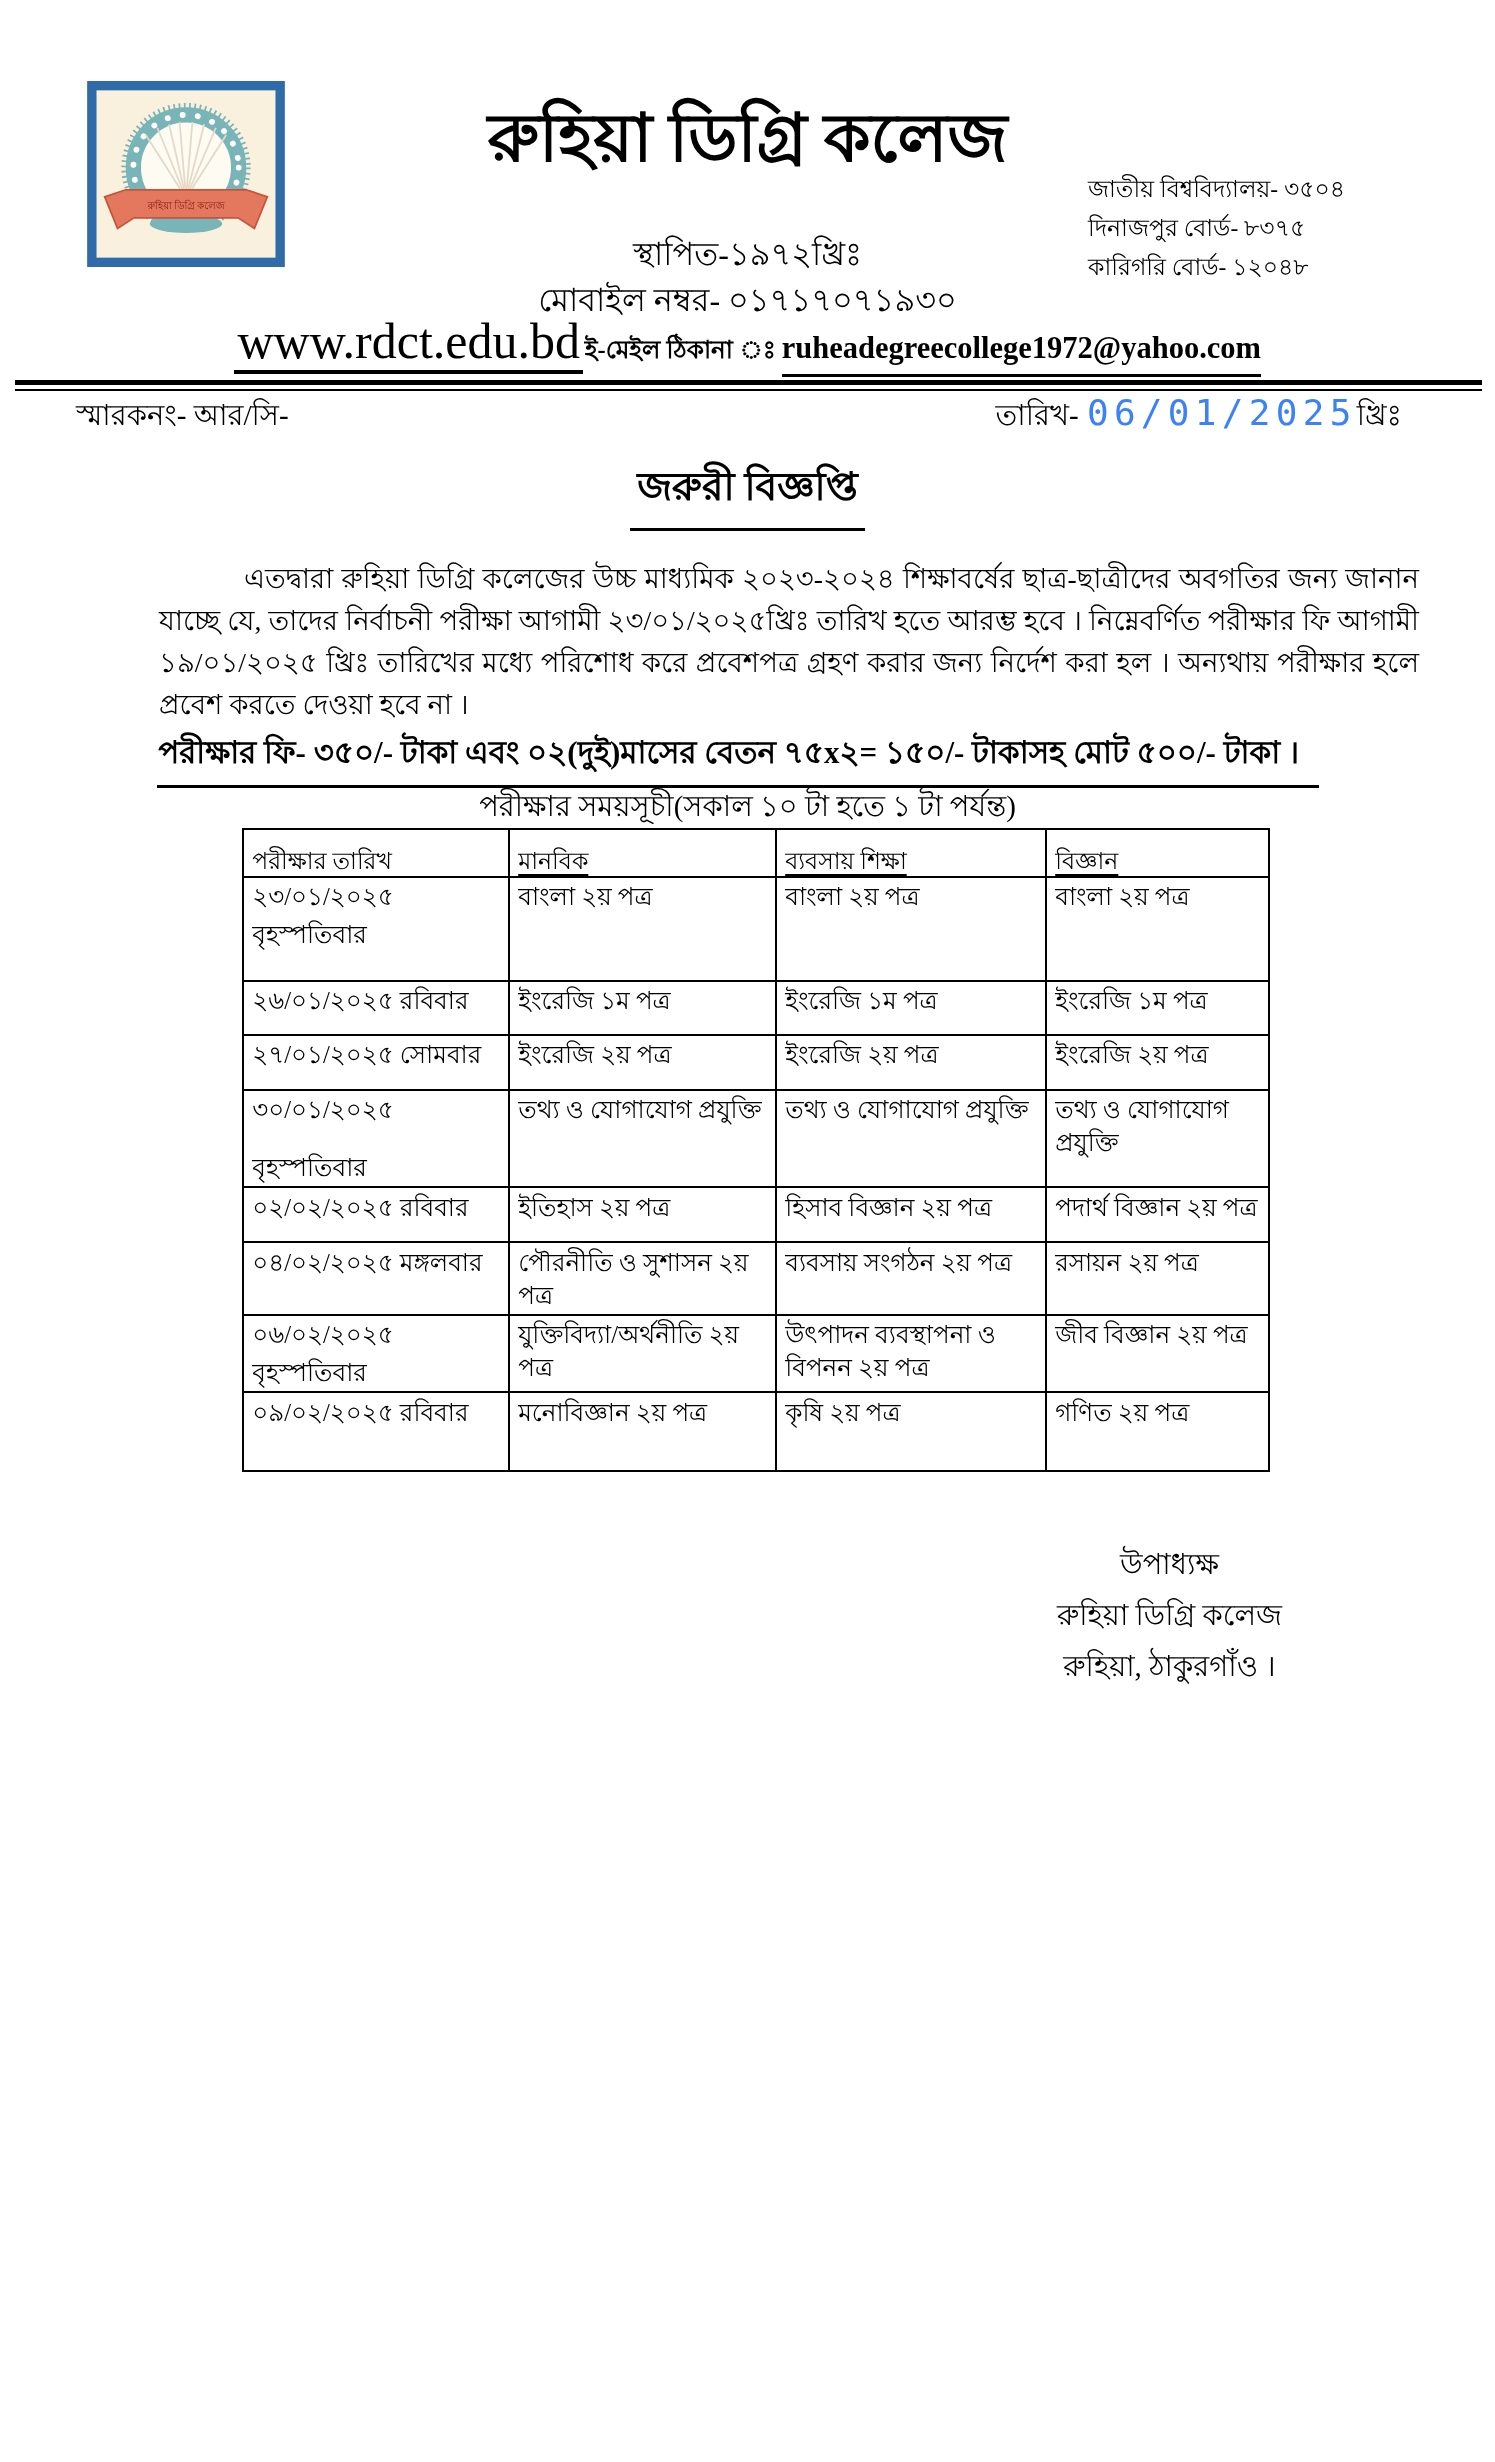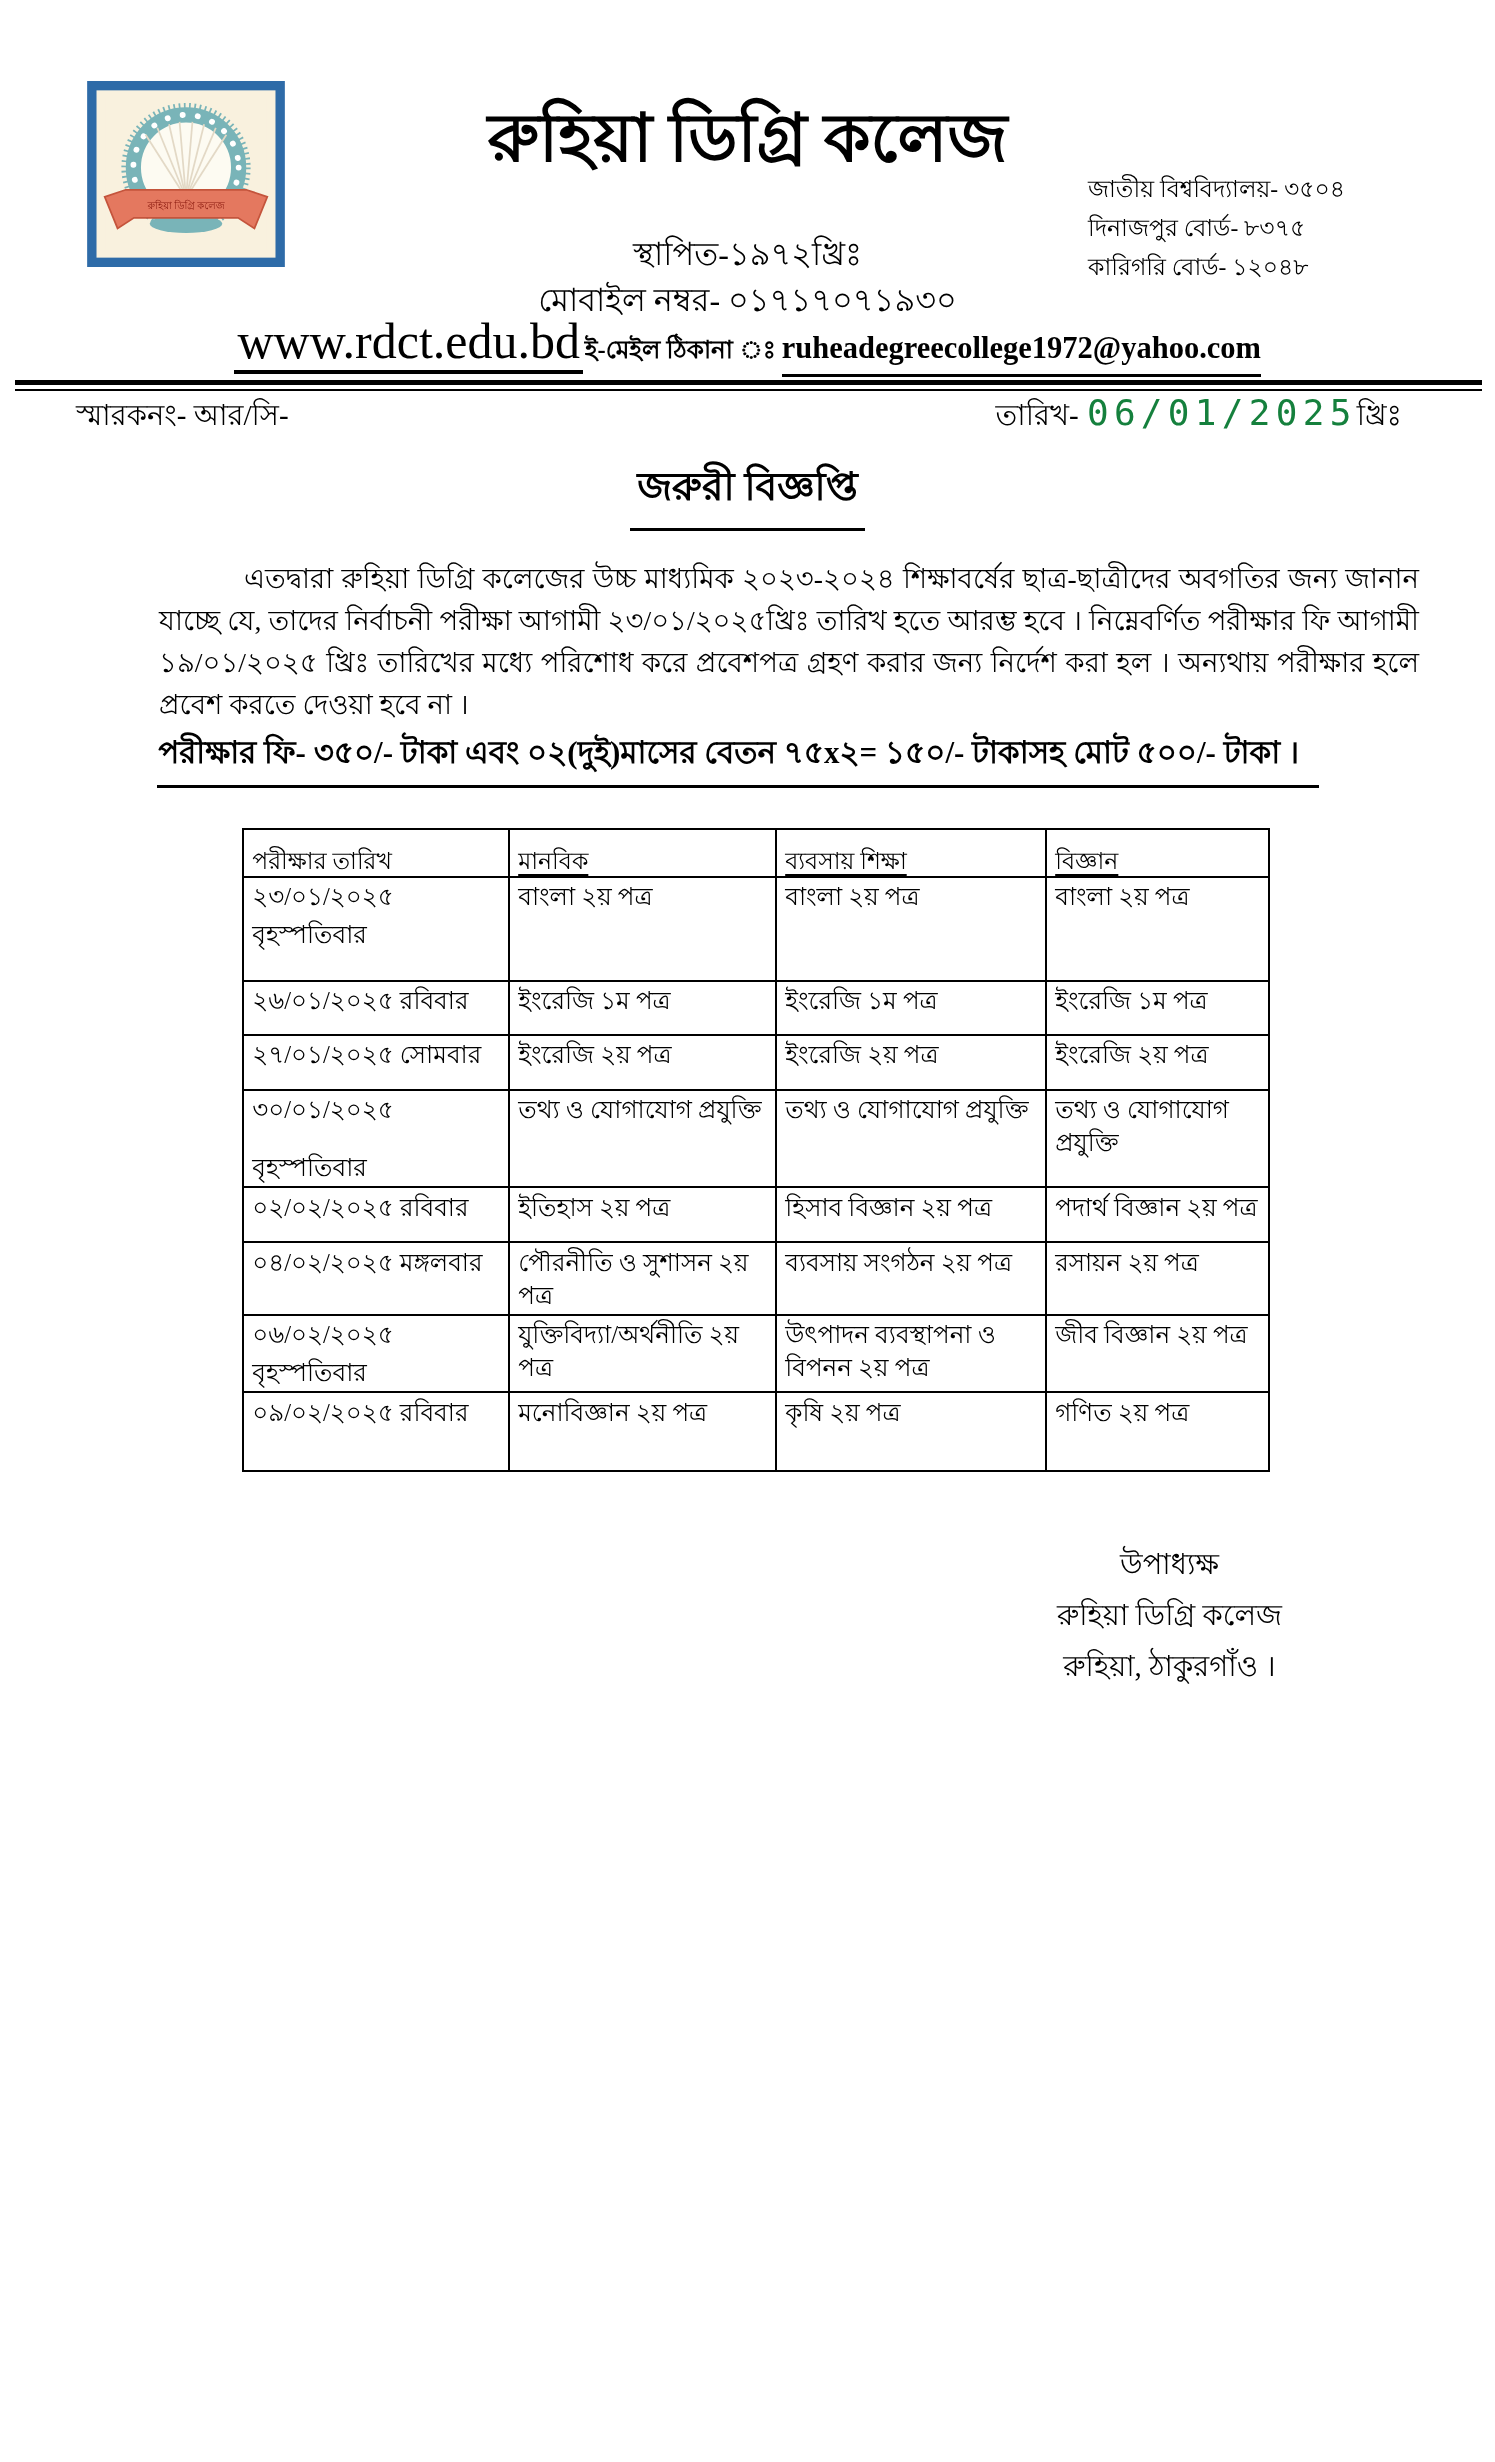--- a/index.html
+++ b/index.html
@@ -33,21 +33,21 @@
   
   .rule{position:absolute;top:380px;left:14.7px;right:13px;height:4.1px;
         border-top:5.3px solid #000;border-bottom:2.3px solid #000;}
   
   .memo-row{position:absolute;top:392px;left:76px;right:93px;
         display:flex;justify-content:space-between;align-items:baseline;}
   .memo{font-size:29px;white-space:nowrap;}
   .date-group{white-space:nowrap;}
   .date-label{font-size:29px;}
   .date-value{font-family:"DejaVu Sans Mono",monospace;font-size:36px;
-        letter-spacing:5.3px;color:#15803d;margin-left:8.2px;}
+        letter-spacing:5.3px;color:#3b82f6;margin-left:8.2px;}
   .date-suffix{font-size:29px;}
   
   .title-wrap{position:absolute;top:456px;left:0;right:0;text-align:center;}
   .notice-title{display:inline-block;font-size:39px;font-weight:700;
         border-bottom:3.5px solid #000;padding:0 7px 7px 7px;white-space:nowrap;}
   
   .body-para{position:absolute;top:558px;left:159px;width:1260px;
         font-size:27.6px;line-height:42px;}
   .bline{white-space:nowrap;}
   .jline{white-space:normal;text-align:justify;text-align-last:justify;}
@@ -138,20 +138,21 @@
 
   <div class="body-para">
     <div class="bline jline indent">এতদ্বারা রুহিয়া ডিগ্রি কলেজের উচ্চ মাধ্যমিক ২০২৩-২০২৪ শিক্ষাবর্ষের ছাত্র-ছাত্রীদের অবগতির জন্য জানান</div>
     <div class="bline jline">যাচ্ছে যে, তাদের নির্বাচনী পরীক্ষা আগামী ২৩/০১/২০২৫খ্রিঃ তারিখ হতে আরম্ভ হবে । নিম্নেবর্ণিত পরীক্ষার ফি আগামী</div>
     <div class="bline jline">১৯/০১/২০২৫ খ্রিঃ তারিখের মধ্যে পরিশোধ করে প্রবেশপত্র গ্রহণ করার জন্য নির্দেশ করা হল  । অন্যথায় পরীক্ষার হলে</div>
     <div class="bline">প্রবেশ করতে দেওয়া হবে না  ।</div>
   </div>
 
   <div class="fee-line">পরীক্ষার ফি- ৩৫০/- টাকা এবং ০২(দুই)মাসের বেতন ৭৫x২= ১৫০/- টাকাসহ মোট ৫০০/- টাকা  ।</div>
 
+  <div class="sched">পরীক্ষার সময়সূচী(সকাল ১০ টা হতে ১ টা পর্যন্ত)</div>
 
   <table class="exam-table">
     <colgroup>
       <col style="width:266px">
         <col style="width:267px">
         <col style="width:270px">
         <col style="width:223px">
     </colgroup>
     <thead>
       <tr class="hrow">

